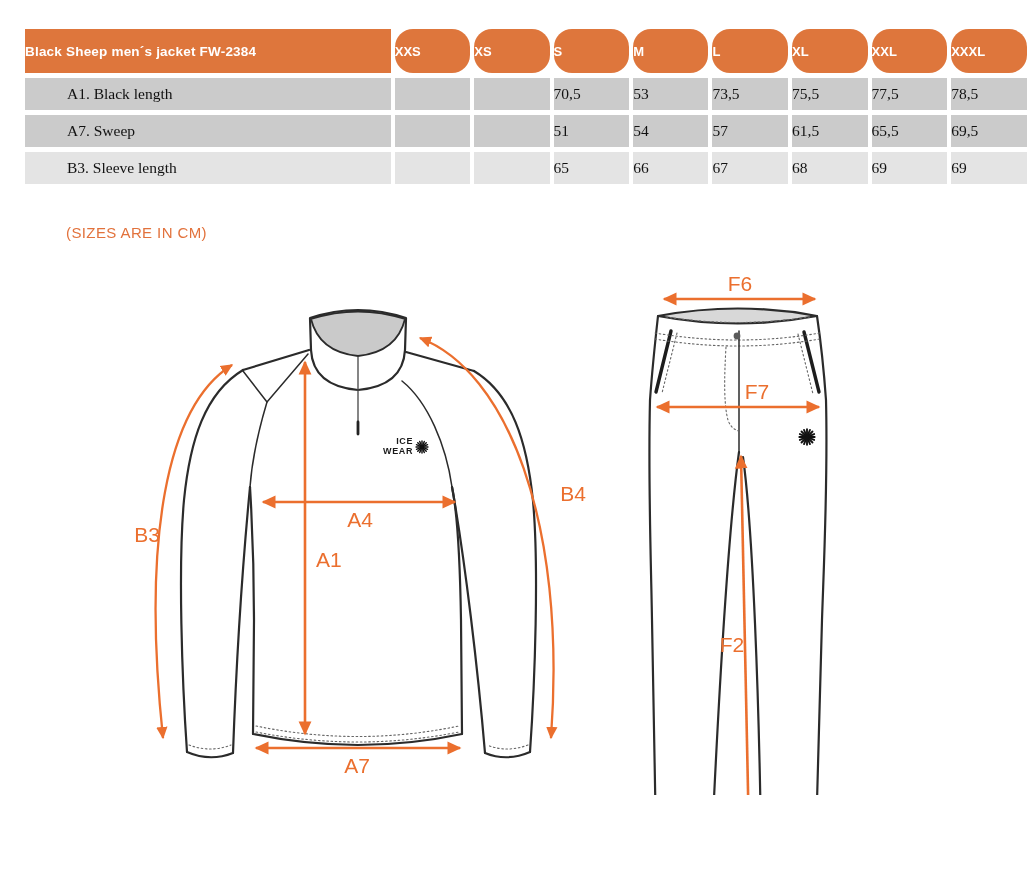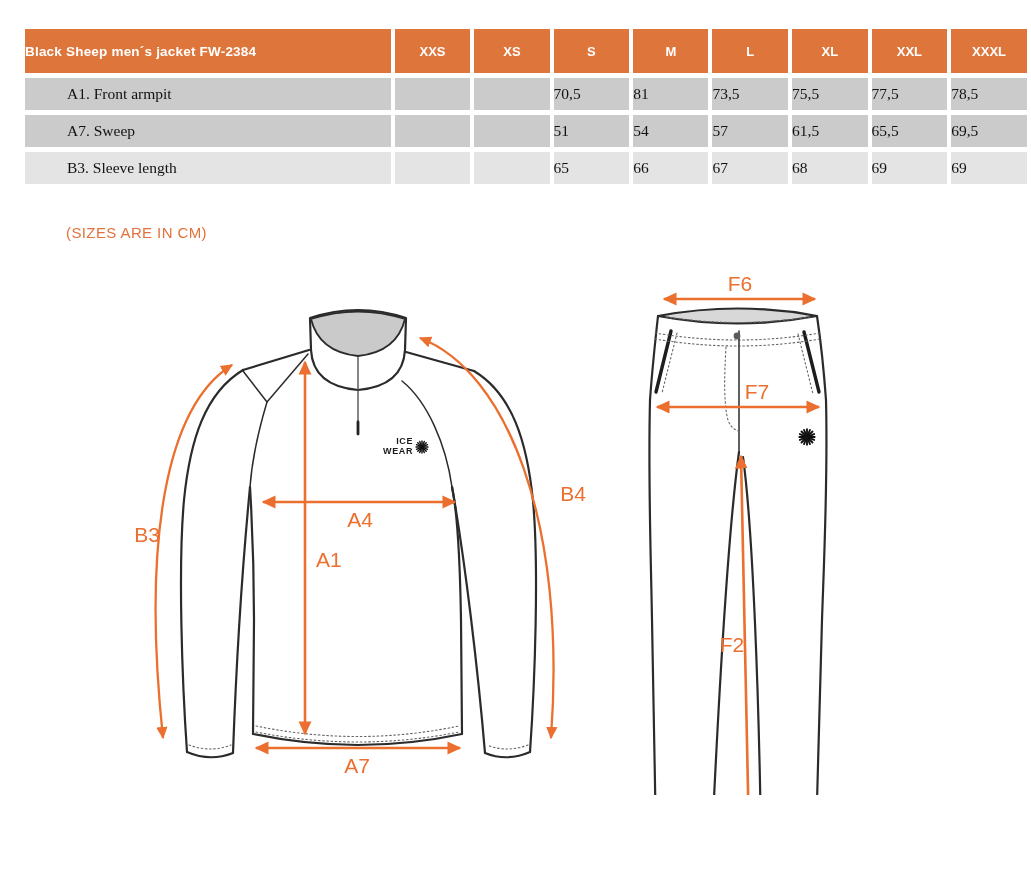--- a/index.html
+++ b/index.html
@@ -14,21 +14,21 @@
     table-layout:fixed;
   }
   table.size-table th,table.size-table td{padding:0;}
   th.prod{
     width:332px;height:44px;background:var(--accent-header);
     color:#fff;font-size:13.5px;font-weight:bold;text-align:left;
     padding-left:42px;letter-spacing:.2px;
   }
   th.size-th{
     width:77px;height:44px;background:var(--accent-header);
-    color:#fff;font-size:13px;font-weight:bold;text-align:center;
+    color:#fff;font-size:13px;font-weight:bold;text-align:left;border-radius:18px;
   }
   tbody th.row-label{
     width:332px;height:32px;text-align:left;padding-left:42px;
     font-family:"Liberation Serif",serif;font-weight:normal;font-size:15.5px;color:#111;
   }
   tbody td{
     width:77px;height:32px;text-align:left;
     font-family:"Liberation Serif",serif;font-size:15.5px;color:#111;
   }
   tr.row-dark th,tr.row-dark td{background:var(--row-dark);}
@@ -64,25 +64,25 @@
           <th class="size-th">S</th>
           <th class="size-th">M</th>
           <th class="size-th">L</th>
           <th class="size-th">XL</th>
           <th class="size-th">XXL</th>
           <th class="size-th">XXXL</th>
         </tr>
     </thead>
     <tbody>
         <tr class="row-dark">
-          <th class="row-label">A1. Front armpit</th>
+          <th class="row-label">A1. Black length</th>
           <td></td>
           <td></td>
           <td>70,5</td>
-          <td>81</td>
+          <td>53</td>
           <td>73,5</td>
           <td>75,5</td>
           <td>77,5</td>
           <td>78,5</td>
         </tr>
         <tr class="row-dark">
           <th class="row-label">A7. Sweep</th>
           <td></td>
           <td></td>
           <td>51</td>

